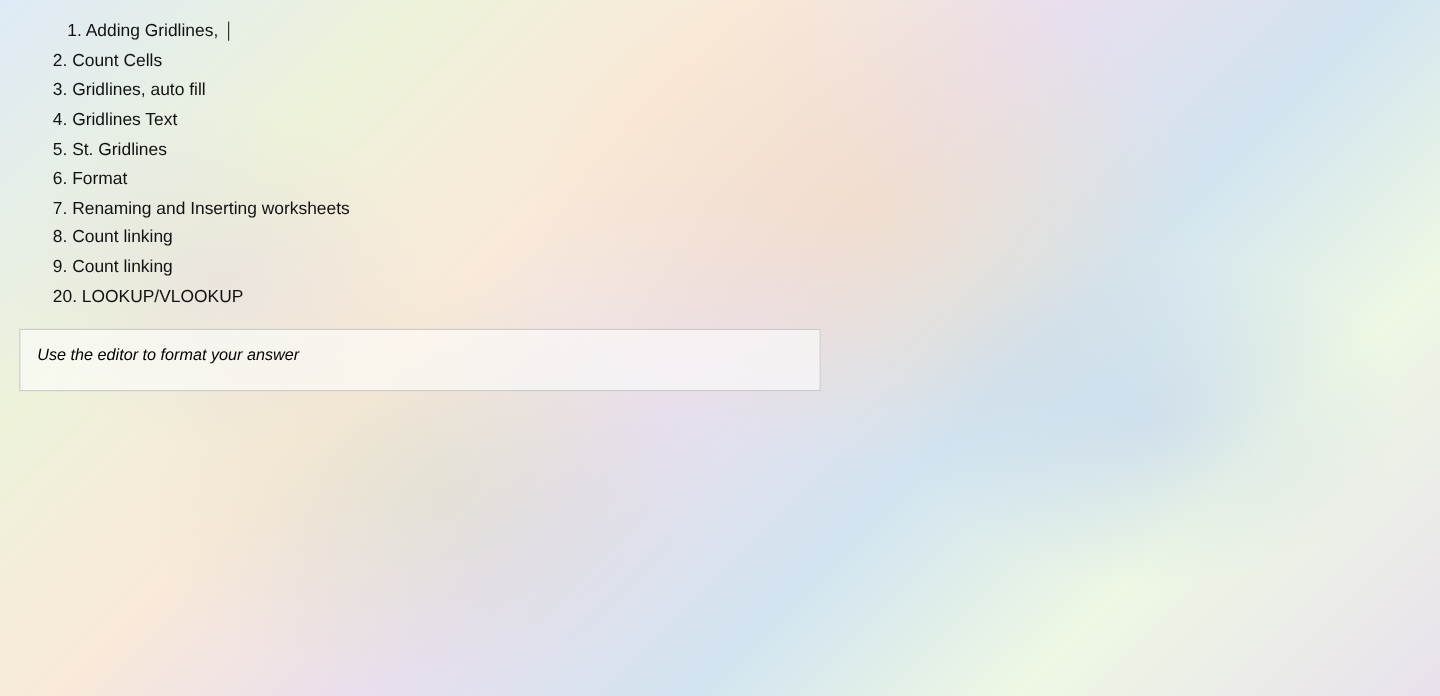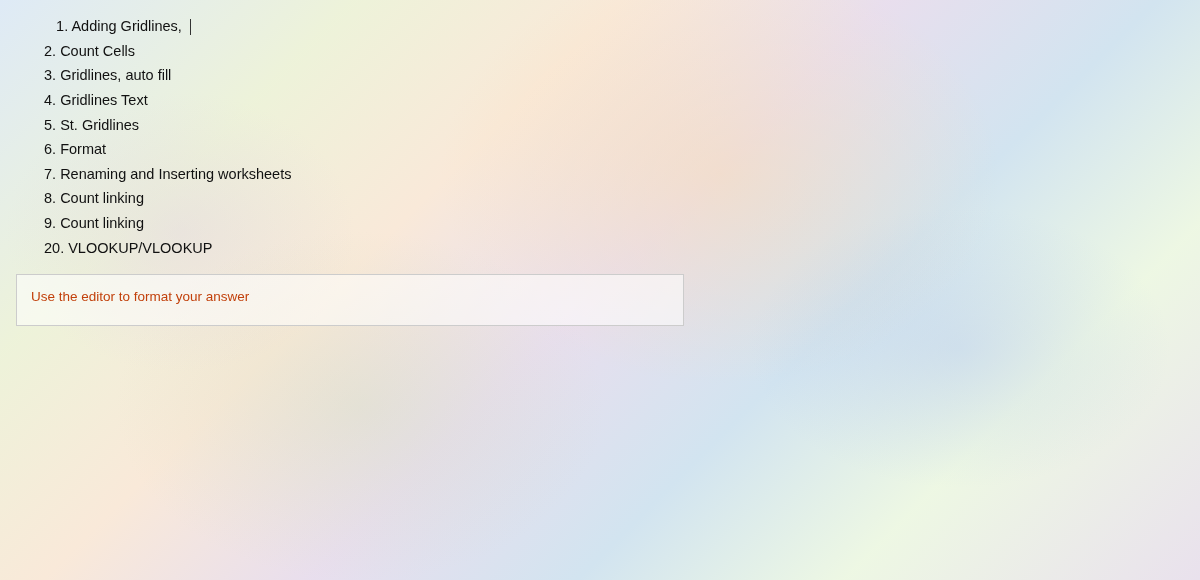--- a/index.html
+++ b/index.html
@@ -84,21 +84,22 @@
       margin-top: 14px;
       border: 1px solid #ccc;
       background: rgba(255, 255, 255, 0.55);
       padding: 12px 14px;
       max-width: 1160px;
       min-height: 52px;
     }
 
     .answer-placeholder {
       font-size: 13.5px;
-      color: #c2410c;
+      color: #000000;
+      font-style: italic;
     }
   </style>
 </head>
 <body>
 
 <div class="background"></div>
 
 <div class="content-area">
 
   <div class="numbered-list">
@@ -135,20 +136,20 @@
     <div class="list-item">
       <span>8.</span>
       <span>Count linking</span>
     </div>
     <div class="list-item">
       <span>9.</span>
       <span>Count linking</span>
     </div>
     <div class="list-item">
       <span>20.</span>
-      <span>VLOOKUP/VLOOKUP</span>
+      <span>LOOKUP/VLOOKUP</span>
     </div>
   </div>
 
   <div class="answer-box">
     <span class="answer-placeholder">Use the editor to format your answer</span>
   </div>
 </div>
 
 </body></html>

